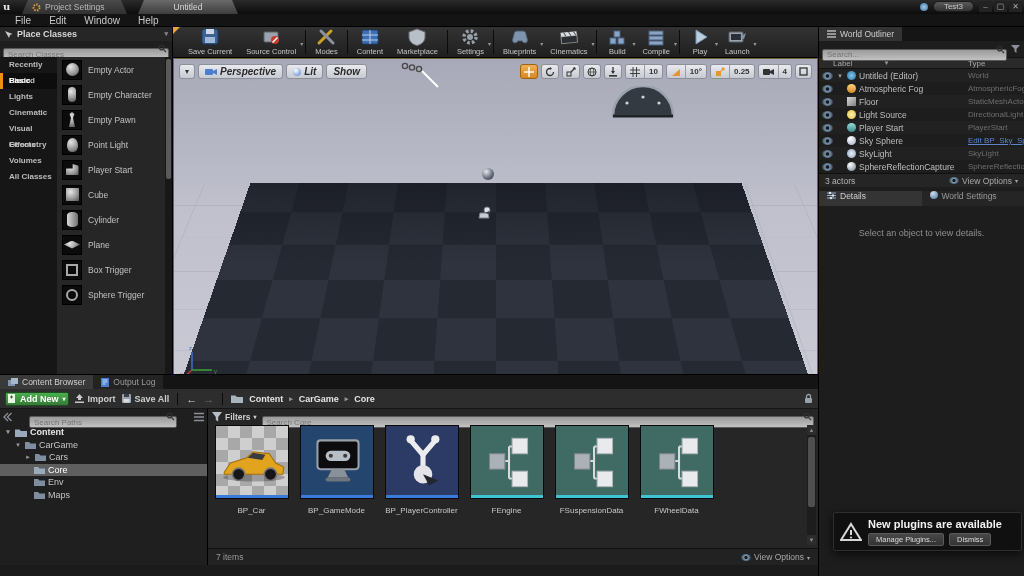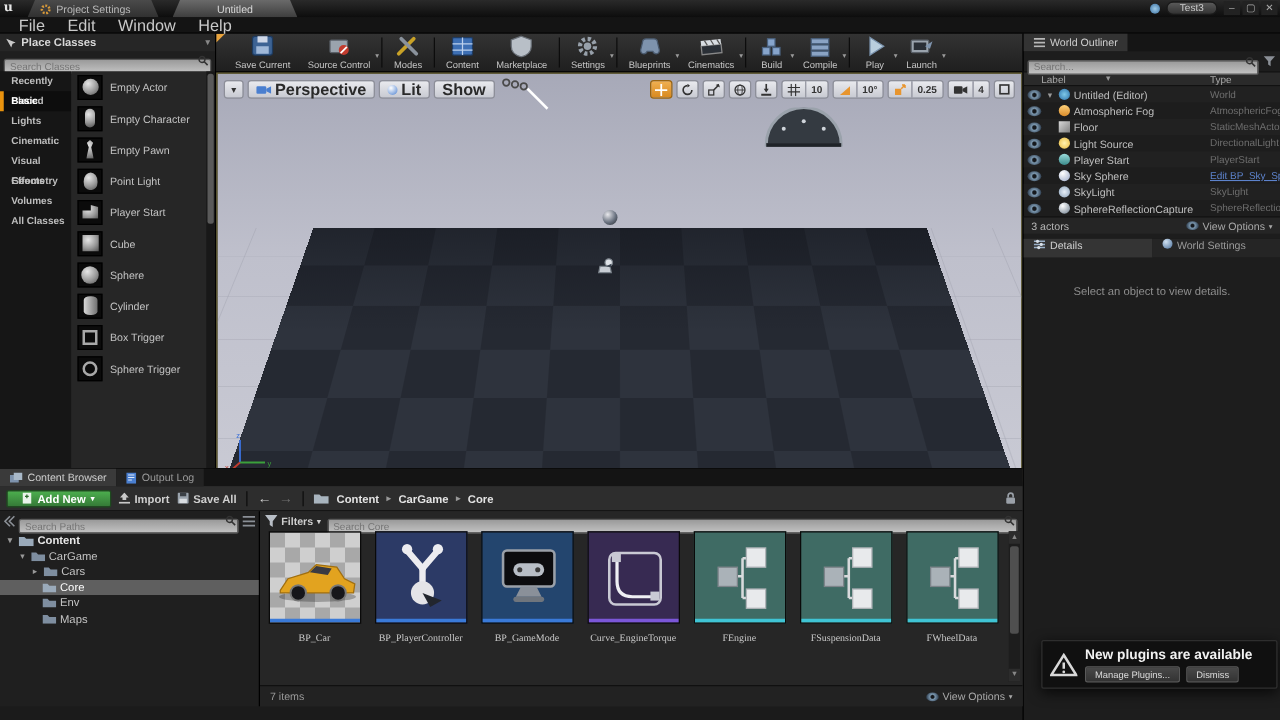--- a/index.html
+++ b/index.html
@@ -13,21 +13,21 @@
   .tb-tab.t1{left:22px;width:105px;background:linear-gradient(#4a4a4a,#303030);}
   .tb-tab.t2{left:138px;width:100px;background:linear-gradient(#6a6a6a,#3d3d3d);color:#d8d8d8;justify-content:center;}
   .tb-right{position:absolute;right:2px;top:1px;display:flex;align-items:center;gap:5px;}
   .feedback-dot{width:8px;height:8px;border-radius:50%;background:radial-gradient(#9ecbe8,#3a6fa0);}
   .user-pill{height:11px;padding:0 10px;background:linear-gradient(#5a5a5a,#333);border:1px solid #1a1a1a;border-radius:6px;color:#ccc;font-size:8px;line-height:10px;}
   .winctl{display:flex;gap:2px;}
   .winctl span{width:13px;height:11px;font-size:8px;color:#aaa;text-align:center;line-height:11px;background:#222;}
 
   
   .menubar{position:absolute;left:0;top:14px;width:1024px;height:13px;background:#141414;display:flex;align-items:center;gap:0;padding-left:6px;border-bottom:1px solid #000;}
-  .menu-item{color:#c9c9c9;font-size:13px;padding:0 9px;}
+  .menu-item{color:#c9c9c9;font-size:10px;padding:0 9px;}
 
   
   .left-panel{position:absolute;left:0;top:27px;width:173px;height:358px;background:#1f1f1f;border-right:1px solid #000;}
   .pa-header{height:14px;background:#262626;display:flex;align-items:center;gap:4px;padding:0 4px;color:#d8d8d8;font-size:9px;font-weight:bold;}
   .pa-caret{margin-left:auto;color:#888;font-size:7px;}
   .search-row{display:flex;align-items:center;padding:1px 3px;height:15px;}
   .search-box{position:relative;flex:1;height:12px;}
   .search-box input{width:100%;height:12px;border:1px solid #5a5a5a;border-radius:2px;background:linear-gradient(#9a9a9a,#c2c2c2);font-size:8px;color:#333;padding:0 14px 0 4px;outline:none;}
   .mag{position:absolute;right:2px;top:1.5px;width:9px;height:9px;}
   .cat-col{position:absolute;left:0;top:30px;width:57px;bottom:0;background:#161616;}
@@ -60,21 +60,21 @@
   .tbtn .lab{font-size:7.5px;color:#c6c6c6;white-space:nowrap;}
   .tbtn .caret{position:absolute;right:0px;top:12px;font-size:6px;color:#9a9a9a;}
   .tsep{width:1px;background:#0c0c0c;margin:2px 2px;}
 
   
   .viewport{position:absolute;left:173px;top:58px;width:645px;height:327px;background:linear-gradient(180deg,#a7a9b8 0%,#bfc0cc 45%,#c9cad4 100%);overflow:hidden;border:1px solid #6e6738;}
   .vgrid{position:absolute;left:50%;bottom:-13px;width:1400px;height:370px;margin-left:-700px;transform:perspective(800px) rotateX(41deg);transform-origin:50% 100%;
     background:repeating-linear-gradient(0deg,rgba(130,132,146,.45) 0 1px,transparent 1px 64px),repeating-linear-gradient(90deg,rgba(130,132,146,.45) 0 1px,transparent 1px 64px);opacity:.5;}
   .floor{position:absolute;left:50%;bottom:-13px;width:640px;height:370px;margin-left:-320px;transform:perspective(800px) rotateX(41deg);transform-origin:50% 100%;
     background:linear-gradient(rgba(12,14,20,.4),rgba(0,0,0,0) 45%),repeating-conic-gradient(#252932 0% 25%,#2e333d 25% 50%);background-size:auto,128px 128px;}
-  .vp-btn{background:linear-gradient(#e9eaee,#c8cad2);border:1px solid #8d8f99;border-radius:3px;height:15px;display:flex;align-items:center;gap:3px;padding:0 6px;font-size:13px;font-weight:bold;color:#2a2a2a;}
+  .vp-btn{background:linear-gradient(#e9eaee,#c8cad2);border:1px solid #8d8f99;border-radius:3px;height:15px;display:flex;align-items:center;gap:3px;padding:0 6px;font-size:10px;font-weight:bold;color:#2a2a2a;font-style:italic;}
   .vp-left{position:absolute;left:5px;top:5px;display:flex;gap:3px;align-items:center;}
   .vp-right{position:absolute;right:5px;top:5px;display:flex;gap:3px;align-items:center;}
   .vp-tool{background:linear-gradient(#e9eaee,#c8cad2);border:1px solid #8d8f99;border-radius:3px;height:15px;min-width:16px;display:flex;align-items:center;justify-content:center;font-size:8px;color:#333;padding:0 3px;}
   .vp-tool.orange{background:linear-gradient(#f0b052,#d8891e);border-color:#9a6410;color:#fff;}
   .vp-group{display:flex;border:1px solid #8d8f99;border-radius:3px;overflow:hidden;height:15px;}
   .vp-group .seg{background:linear-gradient(#e9eaee,#c8cad2);display:flex;align-items:center;justify-content:center;padding:0 4px;font-size:8px;font-weight:bold;color:#333;}
   .vp-group .seg+.seg{border-left:1px solid #9a9ca6;}
   .gauge{position:absolute;left:437px;top:27px;}
   .sunw{position:absolute;left:224px;top:0px;}
   .fl-sphere{position:absolute;left:308px;top:109px;width:12px;height:12px;border-radius:50%;background:radial-gradient(circle at 35% 30%,#e8e8ec,#6a7280 55%,#23262c);}
@@ -111,40 +111,40 @@
   .dt-body{position:relative;height:160px;}
   .dt-msg{position:absolute;left:0;right:0;top:22px;text-align:center;font-size:9px;color:#8f8f8f;}
 
   
   .bottom-panel{position:absolute;left:0;top:374px;width:818px;height:191px;background:#262626;border-top:1px solid #000;}
   .cb-tabbar{height:14px;background:#141414;display:flex;}
   .cb-tab{display:flex;align-items:center;gap:4px;padding:0 8px;font-size:8.5px;color:#cfcfcf;}
   .cb-tab.active{background:#3a3a3a;}
   .cb-tab.inactive{background:#232323;color:#9a9a9a;}
   .cb-toolbar{height:20px;background:#2d2d2d;display:flex;align-items:center;gap:6px;padding:0 5px;border-bottom:1px solid #151515;}
-  .addnew{height:14px;background:linear-gradient(#4cae4e,#357a37);border:1px solid #1e4a1f;border-radius:2px;color:#fff;font-size:9px;font-weight:bold;display:flex;align-items:center;gap:4px;padding:0 12px;}
+  .addnew{height:14px;background:linear-gradient(#4cae4e,#357a37);border:1px solid #1e4a1f;border-radius:2px;color:#fff;font-size:9px;font-weight:bold;display:flex;align-items:center;gap:4px;padding:0 2px;}
   .cb-btn{display:flex;align-items:center;gap:4px;color:#cfcfcf;font-size:9px;font-weight:bold;}
   .navarrow{font-size:11px;color:#d0d0d0;}
   .navarrow.dim{color:#6f6f6f;}
   .crumb{display:flex;align-items:center;gap:6px;color:#e4e4e4;font-size:9px;font-weight:bold;}
   .crumb .sep{color:#999;font-size:7px;}
   .cb-lock{margin-left:auto;}
   .sources{position:absolute;left:0;top:34px;width:208px;bottom:0;background:#1f1f1f;border-right:1px solid #000;}
   .tree{padding-top:2px;}
   .tree-row{height:12.5px;display:flex;align-items:center;gap:3px;font-size:9px;color:#c5c5c5;}
   .tree-row.sel{background:#5f5f5f;color:#fff;}
   .tree-row.root{font-weight:bold;color:#e8e8e8;}
   .assets{position:absolute;left:208px;top:34px;right:0;bottom:0;background:#262626;}
   .filter-row{height:15px;display:flex;align-items:center;gap:5px;padding:1px 4px;}
   .filters-btn{display:flex;align-items:center;gap:3px;color:#cfcfcf;font-size:8.5px;font-weight:bold;}
   .tile-grid{position:absolute;left:4px;top:16px;right:16px;display:flex;gap:6px;}
   .tile{width:79px;display:flex;flex-direction:column;align-items:center;}
   .thumb{position:relative;width:74px;height:74px;border:1px solid #0a0a0a;overflow:hidden;}
   .thumb .strip{position:absolute;left:0;right:0;bottom:0;height:3px;}
-  .tile-label{margin-top:7px;font-size:8px;color:#c8c8c8;text-align:center;width:84px;overflow:hidden;white-space:nowrap;font-family:Liberation Serif, serif;}
+  .tile-label{margin-top:7px;font-size:8px;color:#c8c8c8;text-align:center;width:84px;overflow:hidden;white-space:nowrap;}
   .t-car{background:repeating-conic-gradient(#cfcfcf 0% 25%,#a8a8a8 25% 50%);background-size:24px 24px;}
   .t-gm{background:#23456e;}
   .t-pc{background:#2c3a66;}
   .t-curve{background:#372a52;}
   .t-struct{background:#3f6b64;}
   .strip-blue{background:#3a7ad8;}
   .strip-purple{background:#7b57d8;}
   .strip-cyan{background:#3fc4d4;}
   .cb-status{position:absolute;left:208px;right:0;bottom:0;height:17px;background:#222;border-top:1px solid #101010;display:flex;align-items:center;padding:0 8px;font-size:8.5px;color:#9a9a9a;}
   .asset-scroll{position:absolute;right:2px;top:16px;width:9px;bottom:20px;background:#1d1d1d;}
@@ -251,29 +251,29 @@
           <span class="pa-label">Player Start</span>
         </div>
       <div class="pa-item">
           <span class="th">
             <span class="sh sh-cube"></span>
           </span>
           <span class="pa-label">Cube</span>
         </div>
       <div class="pa-item">
           <span class="th">
-            <span class="sh sh-sphere"></span>
-          </span>
-          <span class="pa-label">Sphere</span>
-        </div>
-      <div class="pa-item">
-          <span class="th">
             <span class="sh-cyl"></span>
           </span>
           <span class="pa-label">Cylinder</span>
+        </div>
+      <div class="pa-item">
+          <span class="th">
+            <span class="sh sh-plane"></span>
+          </span>
+          <span class="pa-label">Plane</span>
         </div>
       <div class="pa-item">
           <span class="th">
             <span class="sh-boxtrig"></span>
           </span>
           <span class="pa-label">Box Trigger</span>
         </div>
       <div class="pa-item">
           <span class="th">
             <span class="sh-sphtrig"></span>
@@ -695,21 +695,21 @@
         <span class="sep">▸</span>
         <span>Core</span>
       </div>
       <svg class="cb-lock" width="9" height="11">
           <rect x="1" y="5" width="7" height="5" rx="1" fill="#9aa0a8"></rect>
           <path d="M2.5 5 V3.5 A2 2 0 0 1 6.5 3.5 V5" fill="none" stroke="#9aa0a8" stroke-width="1.3"></path>
         </svg>
     </div>
 
     <div class="sources">
-      <div class="search-row" style="gap:3px">
+      <div class="search-row" style="gap:17px">
         <svg width="9" height="10">
             <path d="M5 1 L1 5 L5 9 M8.5 1 L4.5 5 L8.5 9" stroke="#8a8f96" stroke-width="1.3" fill="none"></path>
           </svg>
         <div class="search-box">
           <input placeholder="Search Paths" style="">
           <svg class="mag" viewBox="0 0 10 10">
               <circle cx="4" cy="4" r="2.6" fill="none" stroke="#333" stroke-width="1.3"></circle>
               <line x1="6" y1="6" x2="9" y2="9" stroke="#333" stroke-width="1.4"></line>
             </svg>
         </div>
@@ -784,65 +784,53 @@
             <svg width="74" height="74" viewBox="0 0 72 72">
               <ellipse cx="37" cy="50" rx="30" ry="4" fill="rgba(0,0,0,0.25)"></ellipse>
               <path d="M8 45 L14 36 L30 31 L36 25 L52 27 L58 36 L66 40 L65 47 L8 47 Z" fill="#e2a31f" stroke="#a06f10"></path>
               <path d="M31 31 L36 26 L48 28 L45 33 Z" fill="#3a3a42"></path>
               <circle cx="22" cy="47" r="6" fill="#16161a" stroke="#777" stroke-width="1.5"></circle>
               <circle cx="53" cy="47" r="6" fill="#16161a" stroke="#777" stroke-width="1.5"></circle>
             </svg>
             <div class="strip strip-blue"></div>
           </div>
           <div class="tile-label">BP_Car</div>
+        </div>
+        <div class="tile">
+          <div class="thumb t-gm">
+            <svg width="74" height="74" viewBox="0 0 72 72">
+              <rect x="16" y="14" width="40" height="28" rx="3" fill="#0c0c0e" stroke="#9aa0a8" stroke-width="2"></rect>
+              <rect x="24" y="24" width="24" height="10" rx="5" fill="#b8bec6"></rect>
+              <circle cx="29" cy="29" r="2" fill="#3a3a3a"></circle>
+                <circle cx="43" cy="29" r="2" fill="#3a3a3a"></circle>
+              <path d="M30 42 L42 42 L46 50 L26 50 Z" fill="#8a9099"></path>
+                <rect x="24" y="50" width="24" height="4" rx="2" fill="#6f757d"></rect>
+            </svg>
+            <div class="strip strip-blue"></div>
+          </div>
+          <div class="tile-label">BP_GameMode</div>
         </div>
         <div class="tile">
           <div class="thumb t-pc">
             <svg width="74" height="74" viewBox="0 0 72 72">
               <g stroke="#ececf0" stroke-width="5" stroke-linecap="round">
                 <line x1="36" y1="28" x2="24" y2="14"></line>
                   <line x1="36" y1="28" x2="48" y2="14"></line>
                   <line x1="36" y1="28" x2="36" y2="38"></line>
               </g>
               <circle cx="24" cy="13" r="4" fill="#ececf0"></circle>
                 <circle cx="48" cy="13" r="4" fill="#ececf0"></circle>
               <circle cx="36" cy="47" r="9" fill="#e4e4e8"></circle>
               <path d="M36 47 L51 53 L42 58 Z" fill="#22262e"></path>
             </svg>
             <div class="strip strip-blue"></div>
           </div>
           <div class="tile-label">BP_PlayerController</div>
         </div>
         <div class="tile">
-          <div class="thumb t-gm">
-            <svg width="74" height="74" viewBox="0 0 72 72">
-              <rect x="16" y="14" width="40" height="28" rx="3" fill="#0c0c0e" stroke="#9aa0a8" stroke-width="2"></rect>
-              <rect x="24" y="24" width="24" height="10" rx="5" fill="#b8bec6"></rect>
-              <circle cx="29" cy="29" r="2" fill="#3a3a3a"></circle>
-                <circle cx="43" cy="29" r="2" fill="#3a3a3a"></circle>
-              <path d="M30 42 L42 42 L46 50 L26 50 Z" fill="#8a9099"></path>
-                <rect x="24" y="50" width="24" height="4" rx="2" fill="#6f757d"></rect>
-            </svg>
-            <div class="strip strip-blue"></div>
-          </div>
-          <div class="tile-label">BP_GameMode</div>
-        </div>
-        <div class="tile">
-          <div class="thumb t-curve">
-            <svg width="74" height="74" viewBox="0 0 72 72">
-              <rect x="16" y="16" width="40" height="40" rx="5" fill="none" stroke="#c9c9d4" stroke-width="2"></rect>
-              <path d="M22 20 L22 38 Q22 50 34 50 L52 50" fill="none" stroke="#efeff4" stroke-width="2.5"></path>
-              <rect x="18" y="16" width="7" height="7" fill="#c9c9d4"></rect>
-              <rect x="48" y="46" width="7" height="7" fill="#c9c9d4"></rect>
-            </svg>
-            <div class="strip strip-purple"></div>
-          </div>
-          <div class="tile-label">Curve_EngineTorque</div>
-        </div>
-        <div class="tile">
           <div class="thumb t-struct">
             <svg width="74" height="74" viewBox="0 0 72 72">
               <path d="M33 34 H37 M37 20 V51 M37 20 H40 M37 51 H40" stroke="#d8dadc" stroke-width="2" fill="none"></path>
               <rect x="18" y="27" width="15" height="15" fill="#aab2b8" stroke="#7d848a"></rect>
               <rect x="40" y="12" width="15" height="15" fill="#e8eaec" stroke="#b0b4b8"></rect>
               <rect x="40" y="44" width="15" height="15" fill="#e8eaec" stroke="#b0b4b8"></rect>
             </svg>
             <div class="strip strip-cyan"></div>
           </div>
           <div class="tile-label">FEngine</div>

